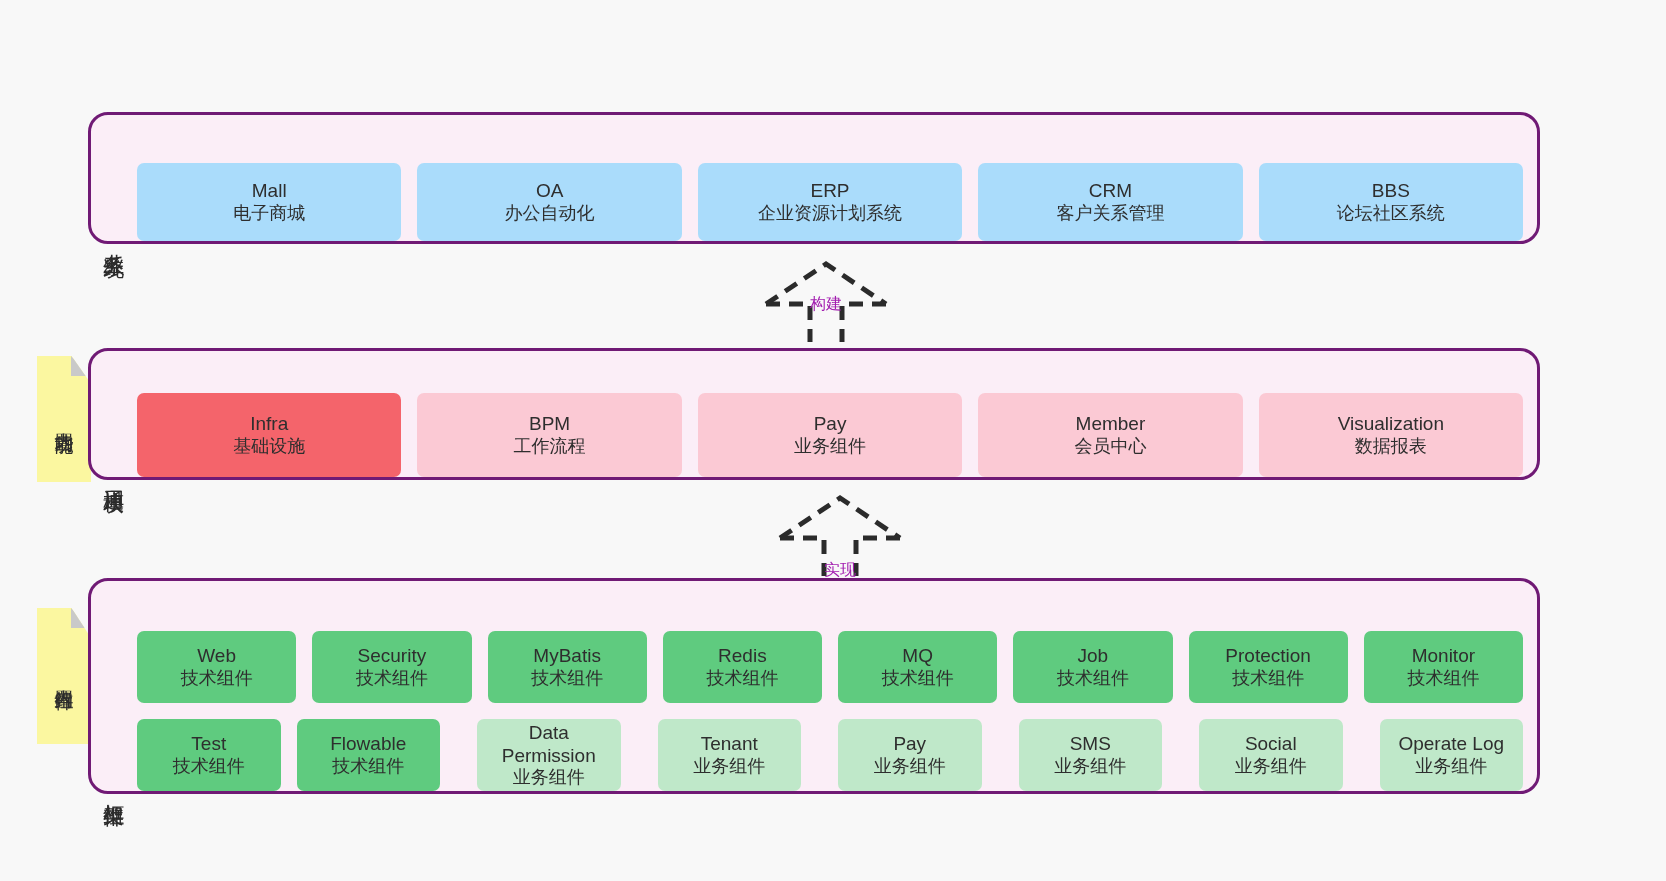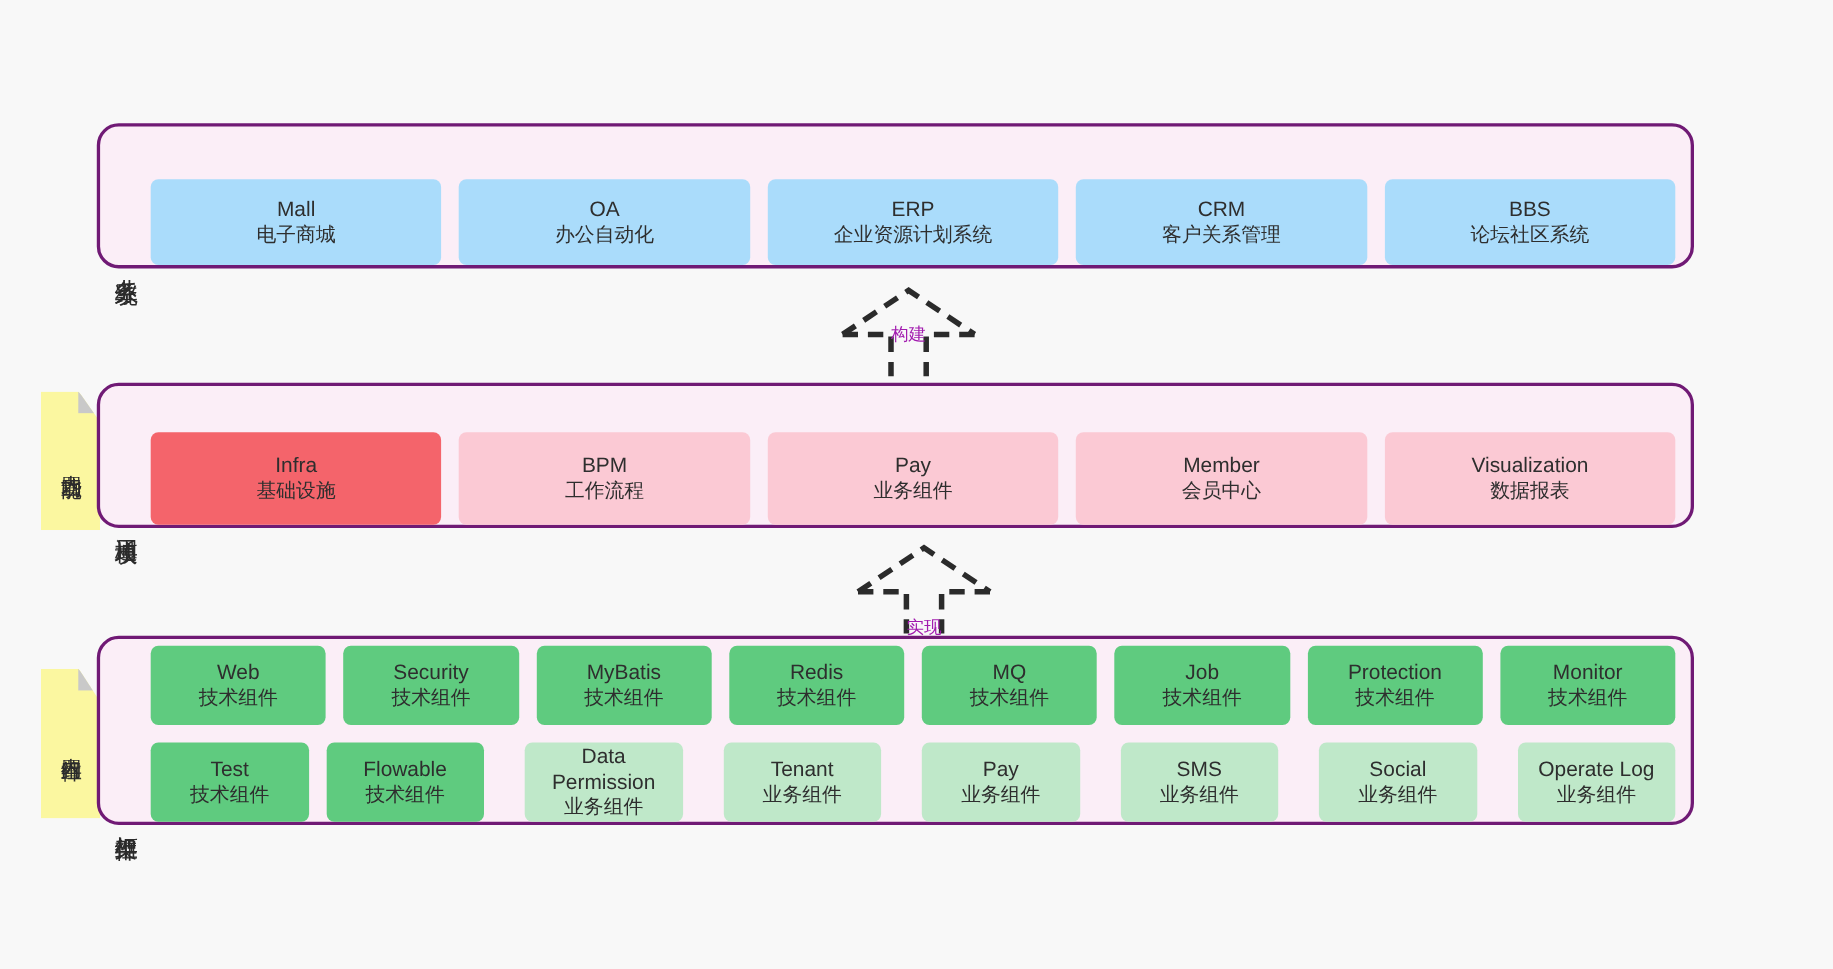--- a/index.html
+++ b/index.html
@@ -202,21 +202,21 @@
       <path d="M10 46 L54 46 L54 84 M130 46 L86 46 L86 84" fill="none" stroke="#2b2b2b" stroke-width="5" stroke-dasharray="14,9" stroke-linecap="butt"></path>
     </svg>
     <span class="arrow-label" style="top:36px;margin-top:32px;">实现</span>
   </div>
 
   <div class="note" style="left:37px; top:608px; height:136px;">
     <span class="fold"></span>
     <span>内置组件</span>
   </div>
 
-  <div class="layer band-fw" style="left:88px; top:578px; width:1452px; height:172px;">
+  <div class="layer band-fw" style="left:88px; top:578px; width:1452px; height:216px;">
     <div class="layer-title">框架组件</div>
     <div class="layer-body">
       <div class="row" id="row-fw1">
           <div class="card c-green">
             <div class="t1">Web</div>
             <div class="t2">技术组件</div>
           </div>
           <div class="card c-green">
             <div class="t1">Security</div>
             <div class="t2">技术组件</div>

